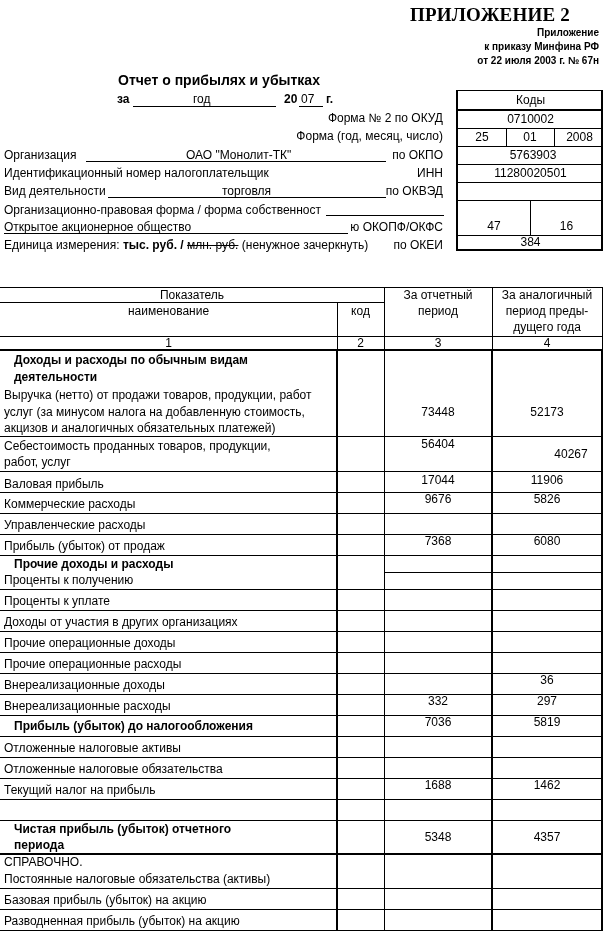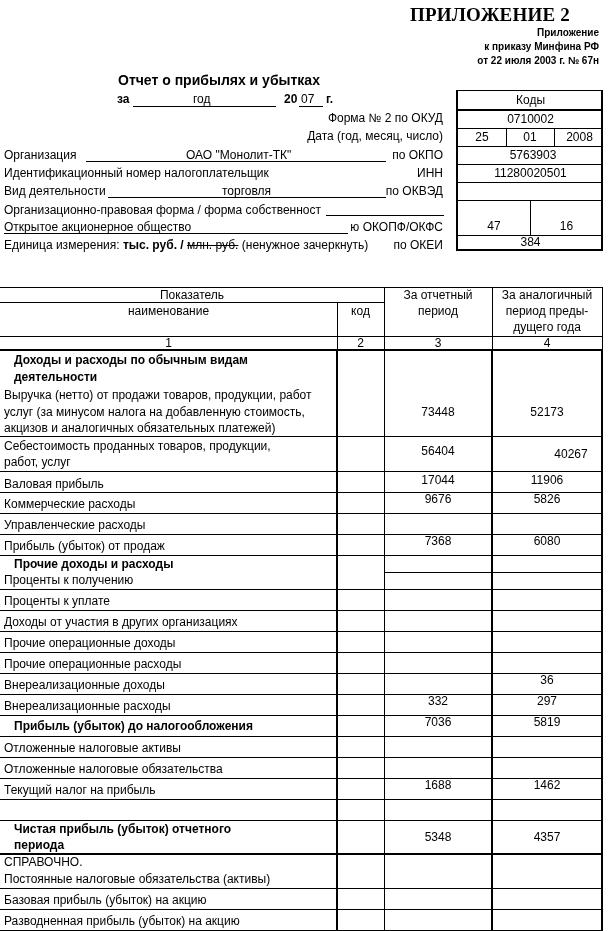--- a/index.html
+++ b/index.html
@@ -43,21 +43,21 @@
 
 <div class="abs" style="left:117px; top:92px; font-weight:bold; font-size:12px;">за</div>
 <div class="uline" style="left:133px; top:106px; width:143px;"></div>
 <div class="abs" style="left:193px; top:92px; font-size:12px;">год</div>
 <div class="abs" style="left:284px; top:92px; font-weight:bold; font-size:12px;">20</div>
 <div class="uline" style="left:299px; top:106px; width:24px;"></div>
 <div class="abs" style="left:301px; top:92px; font-size:12px;">07</div>
 <div class="abs" style="left:326px; top:92px; font-weight:bold; font-size:12px;">г.</div>
 
 <div class="abs lbl r" style="right:170px; top:111px;">Форма № 2 по ОКУД</div>
-<div class="abs lbl r" style="right:170px; top:129px;">Дата (год, месяц, число)</div>
+<div class="abs lbl r" style="right:170px; top:129px;">Форма (год, месяц, число)</div>
 
 <div class="abs lbl" style="left:4px; top:148px;">Организация</div>
 <div class="uline" style="left:86px; top:161px; width:300px;"></div>
 <div class="abs lbl" style="left:186px; top:148px;">ОАО "Монолит-ТК"</div>
 <div class="abs lbl r" style="right:170px; top:148px;">по ОКПО</div>
 
 <div class="abs lbl" style="left:4px; top:166px;">Идентификационный номер налогоплательщик</div>
 <div class="abs lbl r" style="right:170px; top:166px;">ИНН</div>
 
 <div class="abs lbl" style="left:4px; top:184px;">Вид деятельности</div>
@@ -138,21 +138,21 @@
 
   <div class="txt row-name" style="top:101px;">Выручка (нетто) от продажи товаров, продукции, работ</div>
   <div class="txt row-name" style="top:118px;">услуг (за минусом налога на добавленную стоимость,</div>
   <div class="txt row-name" style="top:134px;">акцизов и аналогичных обязательных платежей)</div>
   <div class="txt val3" style="top:118px;">73448</div>
   <div class="txt val4" style="top:118px;">52173</div>
   <div class="hline" style="top:149px; width:602px;"></div>
 
   <div class="txt row-name" style="top:152px;">Себестоимость проданных товаров, продукции,</div>
   <div class="txt row-name" style="top:168px;">работ, услуг</div>
-  <div class="txt val3" style="top:157px;">56404</div>
+  <div class="txt val3" style="top:150px;">56404</div>
   <div class="txt val4" style="top:160px;padding-left:48px;">40267</div>
   <div class="hline" style="top:184px; width:602px;"></div>
 
   <div class="txt row-name" style="top:190px;">Валовая прибыль</div>
   <div class="txt val3" style="top:186px;">17044</div>
   <div class="txt val4" style="top:186px;">11906</div>
   <div class="hline" style="top:205px; width:602px;"></div>
 
   <div class="txt row-name" style="top:210px;">Коммерческие расходы</div>
   <div class="txt val3" style="top:205px;">9676</div>

